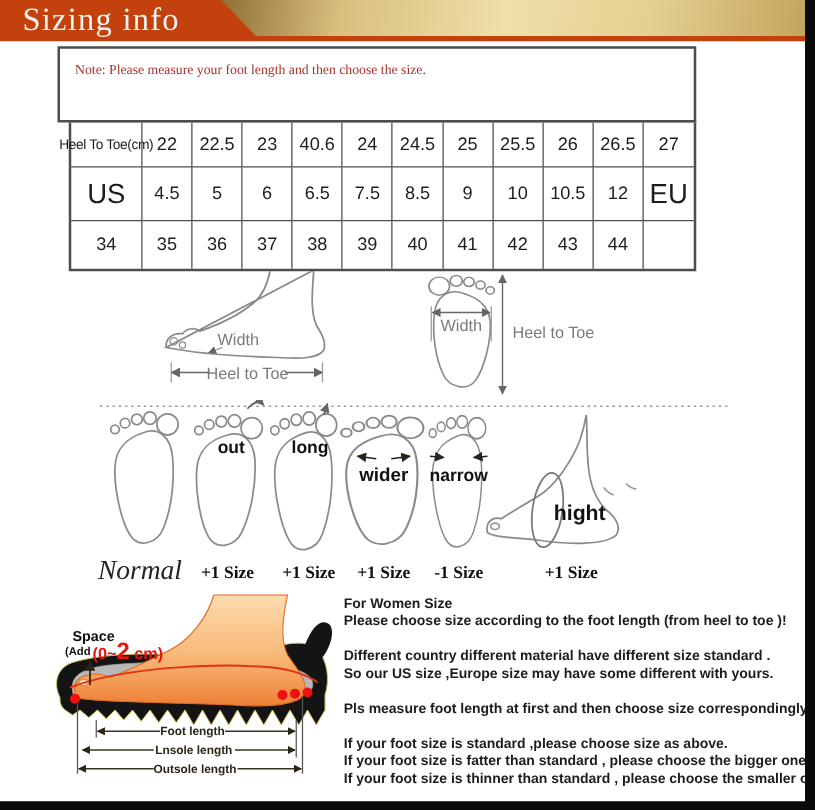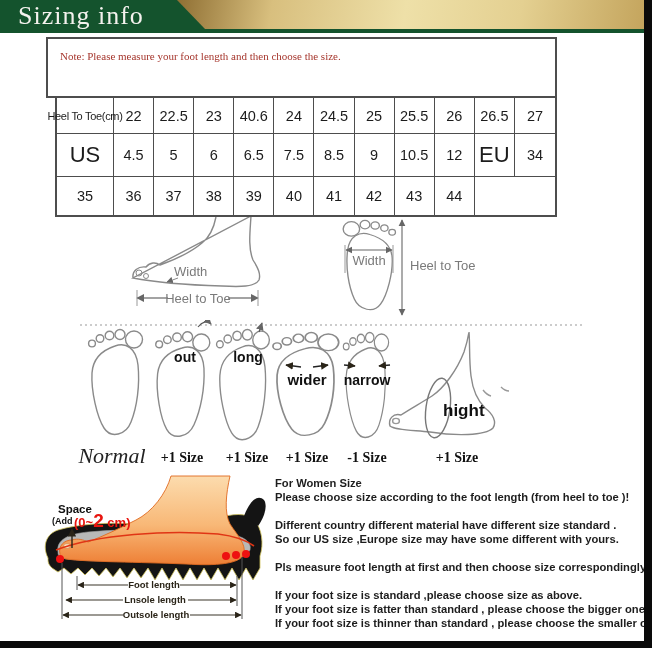--- a/index.html
+++ b/index.html
@@ -2,21 +2,21 @@
 <html><head>
 <meta charset="utf-8">
 <style>
   html,body{margin:0;padding:0;background:#888;}
   .canvas{position:relative;width:652px;height:648px;background:#ffffff;overflow:hidden;
           font-family:"Liberation Sans",sans-serif;margin:0 auto;}
   
   .right-bar{position:absolute;left:644px;top:0;width:8px;height:648px;background:#0a0a0a;z-index:40;}
   .bottom-bar{position:absolute;left:0;top:641px;width:652px;height:7px;background:#0a0a0a;z-index:40;}
   
-  .header{position:absolute;left:0;top:0;width:652px;height:33px;background:#14532d;z-index:30;}
+  .header{position:absolute;left:0;top:0;width:652px;height:33px;background:#c2410c;z-index:30;}
   .header .title{position:absolute;left:18px;top:1px;color:#f4f2ee;font-family:"Liberation Serif",serif;
                  font-size:26px;letter-spacing:1px;}
   .gold{position:absolute;left:177px;top:0;width:475px;height:29px;
         background:linear-gradient(100deg,#8f6f33 0%,#d8bf7e 20%,#eee0a8 48%,#e4d091 72%,#c2a25a 100%);
         clip-path:polygon(0 0,100% 0,100% 100%,28px 100%);}
   
   .note-box{position:absolute;left:46px;top:37px;width:511px;height:61px;background:#fff;
             border:2px solid #4d4d4d;box-sizing:border-box;z-index:5;}
   .note-line{color:#a5352c;font-family:"Liberation Serif",serif;font-size:11px;line-height:23px;white-space:nowrap;}
   .note-line.l1{margin:6px 0 0 12px;}
@@ -93,20 +93,21 @@
       <div class="tval">26.5</div>
       <div class="tval">27</div>
       <div class="tlabel-big">US</div>
       <div class="tval">4.5</div>
       <div class="tval">5</div>
       <div class="tval">6</div>
       <div class="tval">6.5</div>
       <div class="tval">7.5</div>
       <div class="tval">8.5</div>
       <div class="tval">9</div>
+      <div class="tval">10</div>
       <div class="tval">10.5</div>
       <div class="tval">12</div>
       <div class="tlabel-big">EU</div>
       <div class="tval">34</div>
       <div class="tval">35</div>
       <div class="tval">36</div>
       <div class="tval">37</div>
       <div class="tval">38</div>
       <div class="tval">39</div>
       <div class="tval">40</div>

